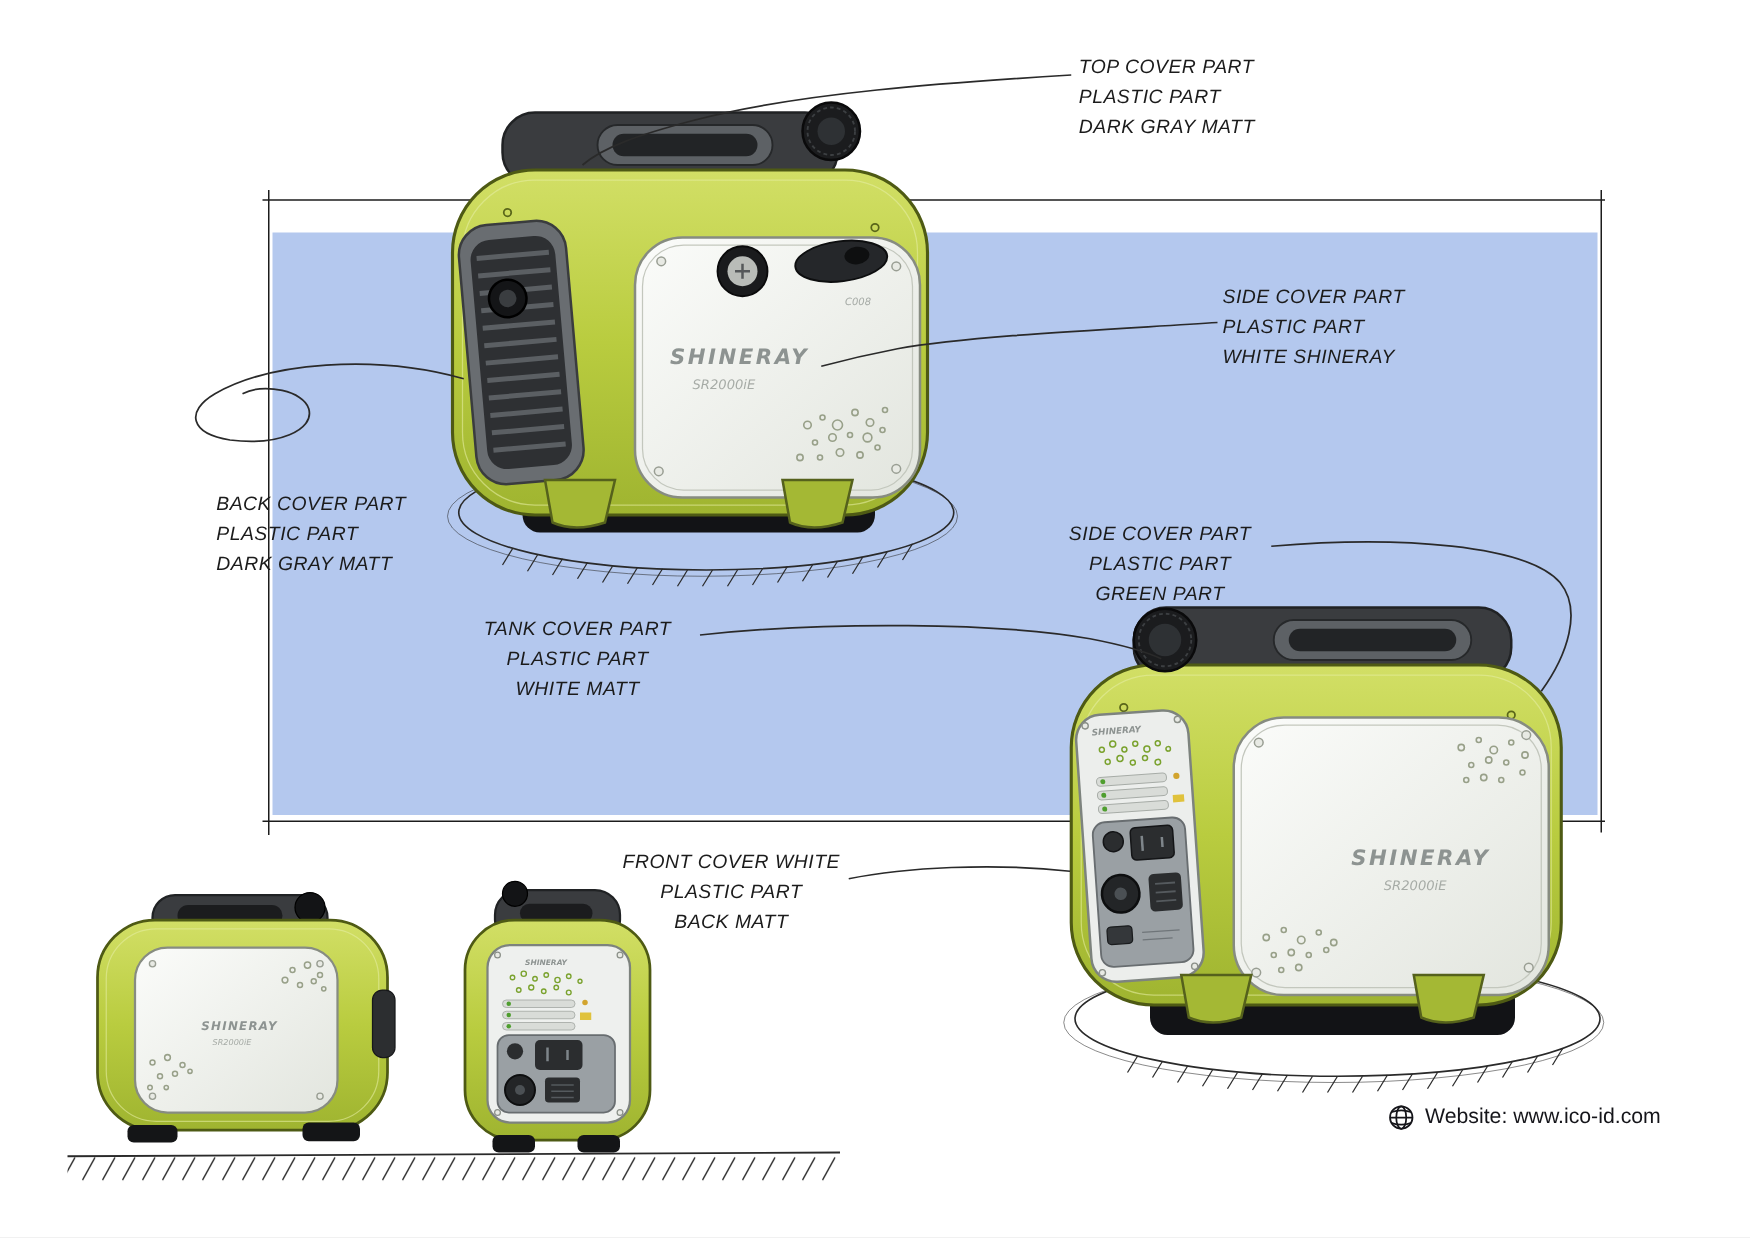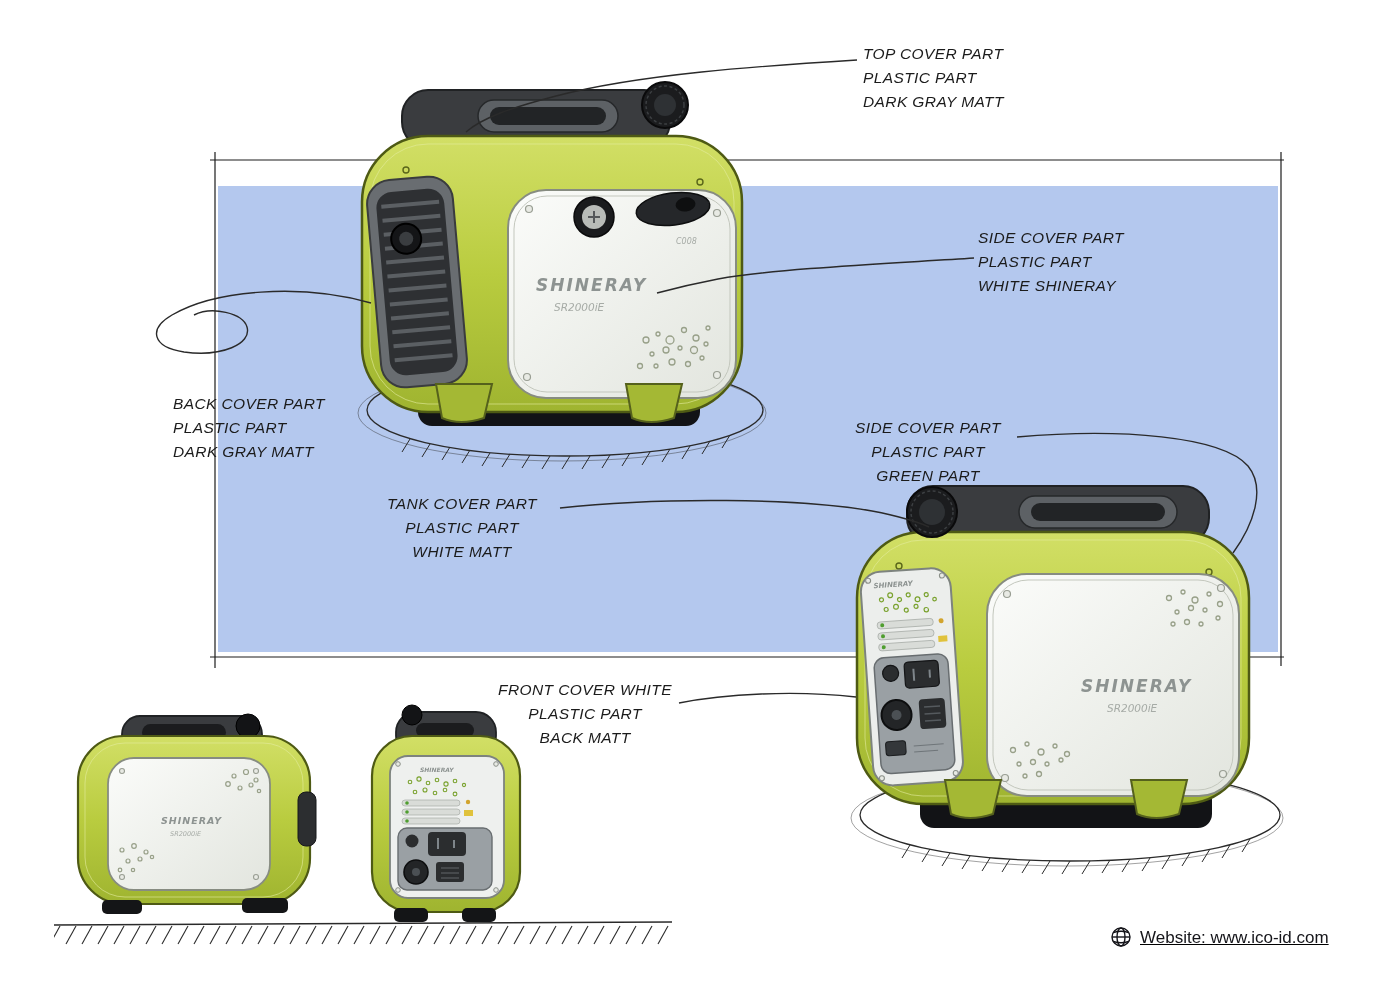--- a/index.html
+++ b/index.html
@@ -3,21 +3,21 @@
 <meta charset="utf-8">
 <style>
   html,body{margin:0;padding:0;background:#e8e8e8;}
   #canvas{position:relative;width:1400px;height:990px;background:#ffffff;overflow:hidden;
           font-family:"DejaVu Sans",sans-serif;}
   .abs{position:absolute;}
   .ann{position:absolute;font-family:Liberation Sans, sans-serif;font-style:italic;
        font-size:15.5px;line-height:1.55;letter-spacing:0.4px;color:#1b1b1b;white-space:nowrap;}
   .ann.center{text-align:center;}
   .band{position:absolute;left:218px;top:186px;width:1060px;height:466px;background:#b4c8ee;}
-  .footer-wrap{position:absolute;left:1110px;top:926px;display:flex;align-items:flex-end;gap:8px;text-decoration:underline;}
+  .footer-wrap{position:absolute;left:1110px;top:883px;display:flex;align-items:flex-start;gap:8px;}
   .footer-text{font-family:"Liberation Sans",sans-serif;font-size:17px;color:#15151a;}
   svg{display:block;}
   .brandtxt{font-family:"DejaVu Sans",sans-serif;font-style:italic;font-weight:bold;fill:#8d9391;}
   .modeltxt{font-family:"DejaVu Sans",sans-serif;font-style:italic;fill:#a6aba6;}
 </style>
 </head>
 <body>
 
 <div id="canvas">
 

